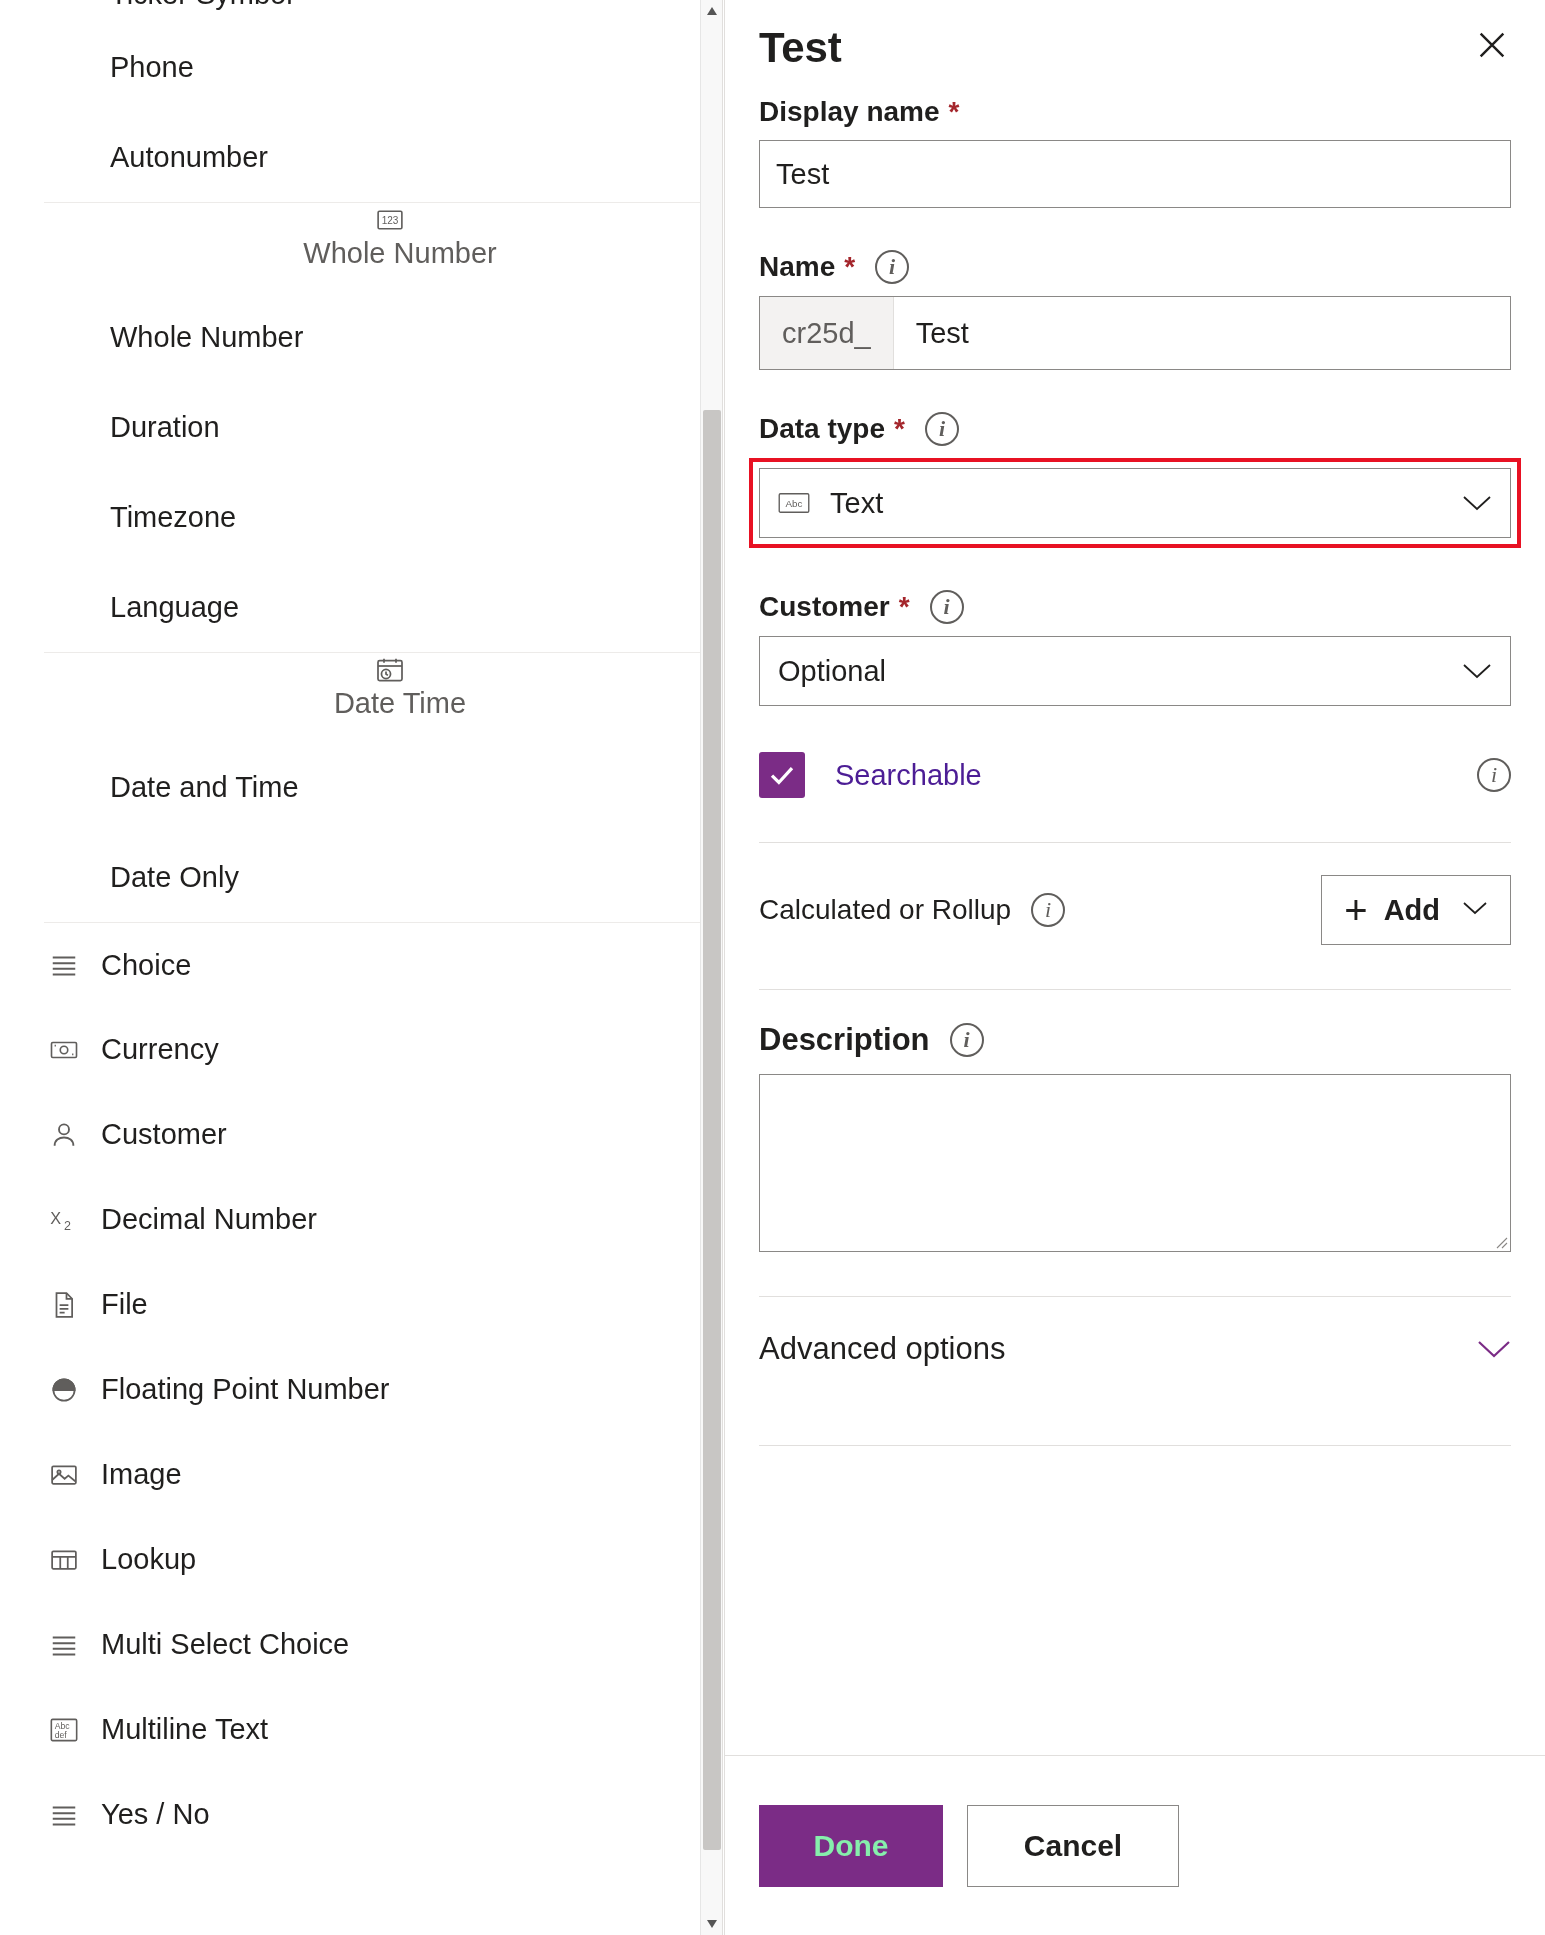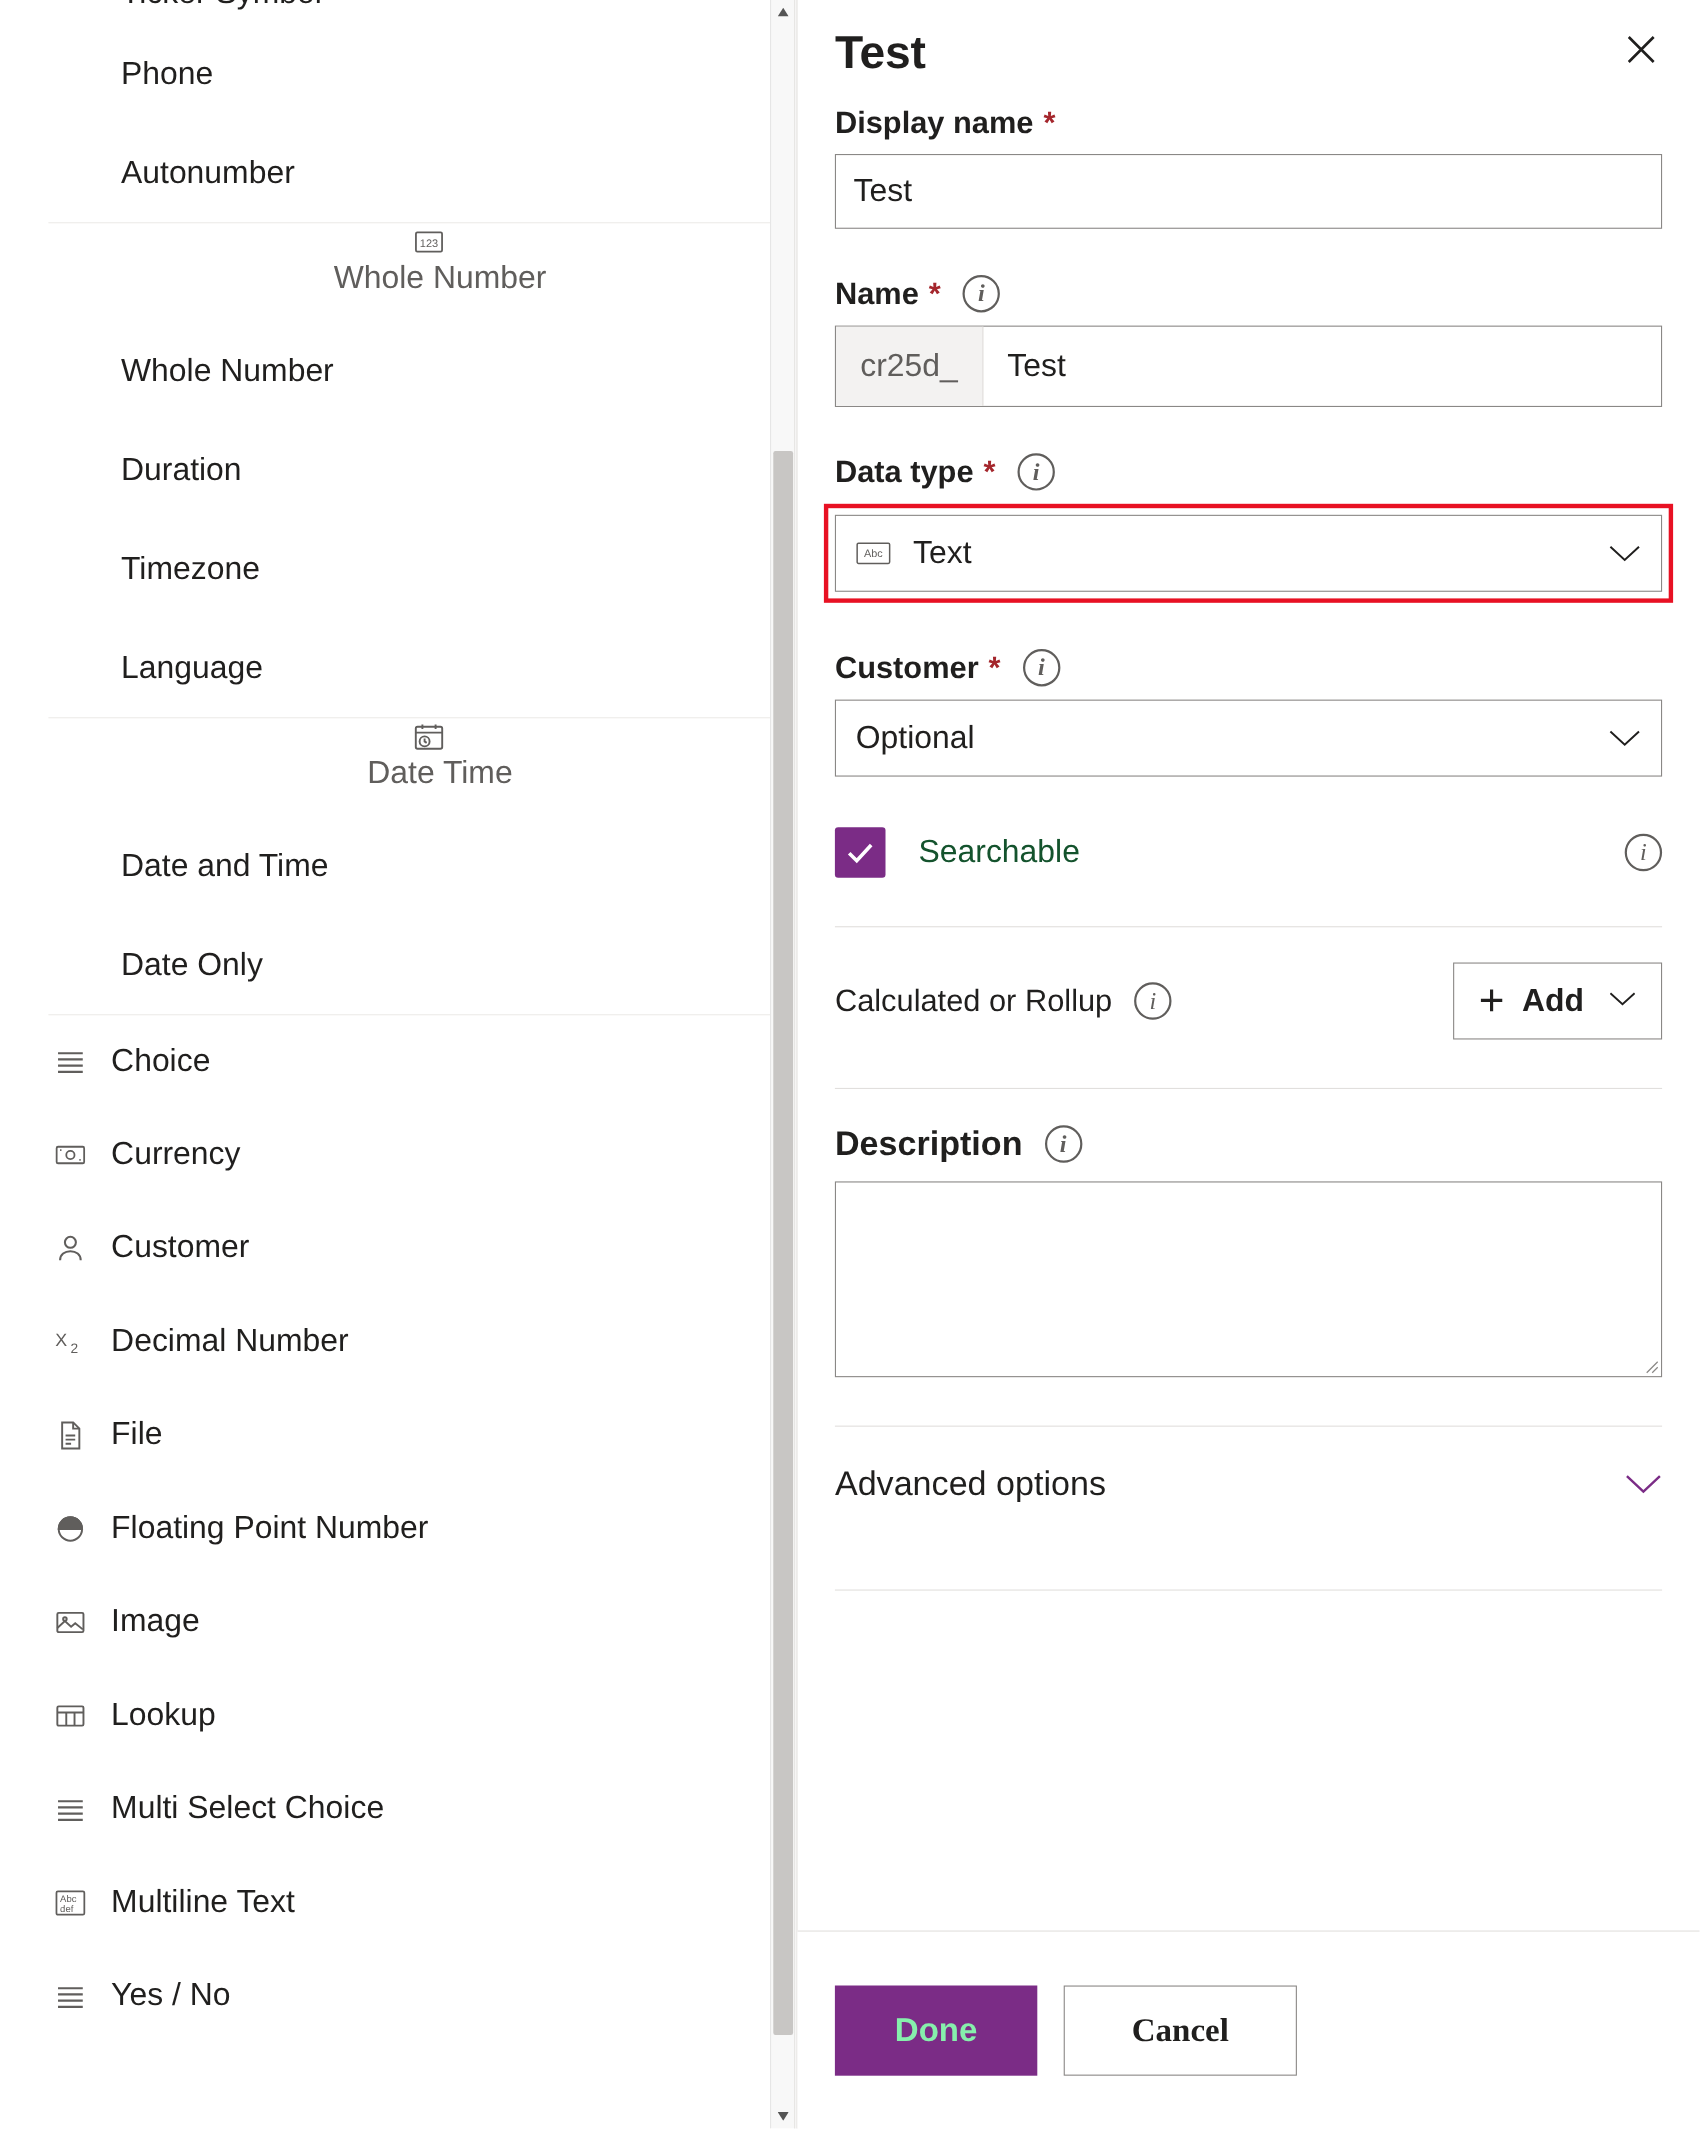--- a/index.html
+++ b/index.html
@@ -239,21 +239,21 @@
     background: #8a2a8a;
     background: #7b2c86;
     display: flex; align-items: center; justify-content: center;
     border-radius: 3px;
     cursor: pointer;
     flex: 0 0 46px;
   }
   .check-label {
     margin-left: 30px;
     font-size: 29px;
-    color: #14532d;
+    color: #4c1d95;
     flex: 1;
   }
 
   .divider { border-top: 1px solid #e1dfdd; margin-top: 44px; }
 
   .row-between {
     display: flex;
     align-items: center;
     justify-content: space-between;
     margin-top: 32px;
@@ -318,21 +318,20 @@
   #cancel-btn {
     margin-left: 24px;
     width: 212px; height: 82px;
     background: #fff;
     border: 1px solid #8a8886;
     color: #201f1e;
     font-size: 30px;
     font-weight: 700;
     display: flex; align-items: center; justify-content: center;
     cursor: pointer;
-    font-family: Liberation Serif, serif;
   }
 </style>
 </head>
 <body>
 
 <div id="left-panel">
   <div class="list-scroll">
 
     <div class="cut-row">
       <span>Ticker Symbol</span>

